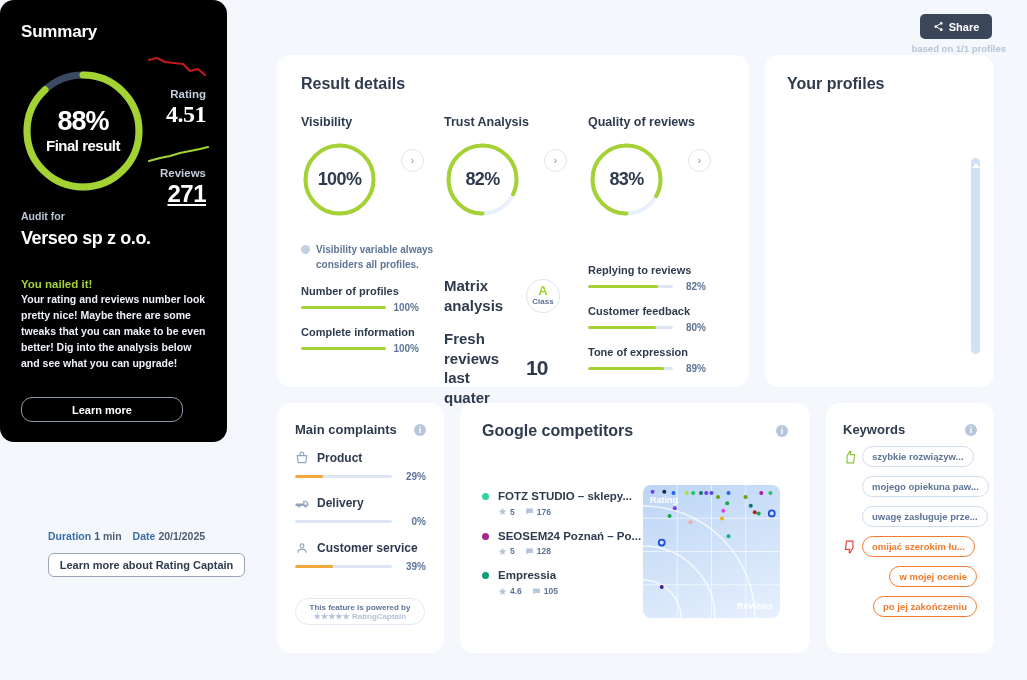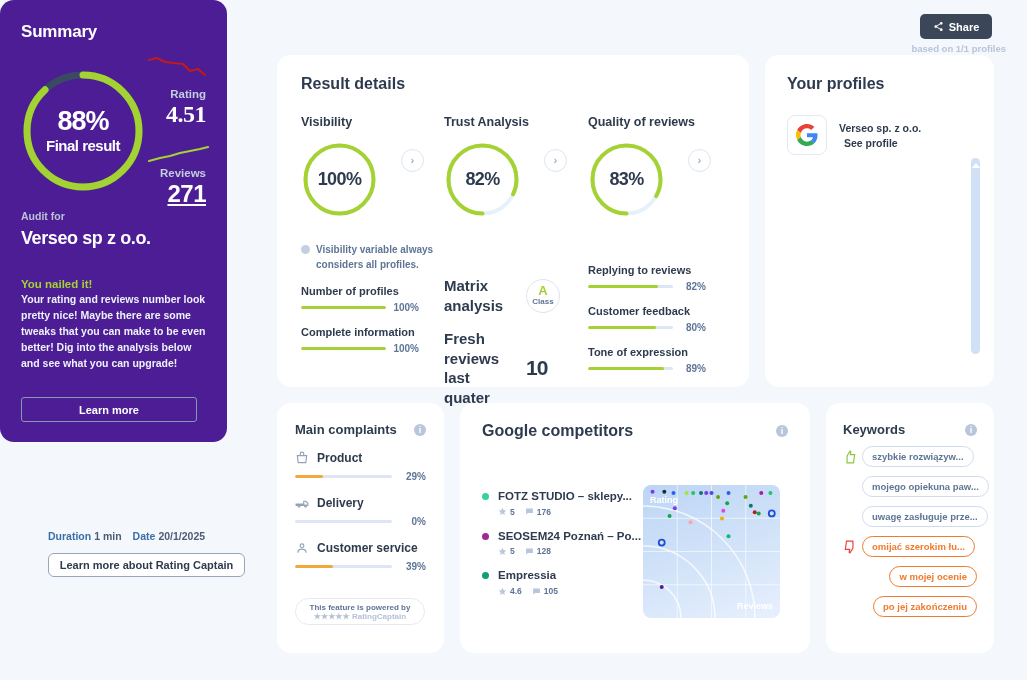--- a/index.html
+++ b/index.html
@@ -22,21 +22,21 @@
     font-size: 11px; font-weight: bold; cursor: pointer;
   }
   .share-btn svg { width: 11px; height: 11px; fill: #fff; }
 
   
   .card { position: absolute; background: #ffffff; border-radius: 14px; }
 
   
   .summary {
     left: 33px; top: 55px; width: 227px; height: 442px;
-    background: #4c1d95; border-radius: 14px;
+    background: #000000; border-radius: 14px;
     color: #ffffff; padding: 22px 21px 0 21px;
   }
   .summary h2 { font-size: 17px; font-weight: bold; letter-spacing: -0.2px; }
   .based-on {
     position: absolute; right: 21px; top: 43px;
     font-size: 9.5px; font-weight: bold; color: #b9c4d6;
   }
   .gauge-wrap { position: absolute; left: 20px; top: 68px; width: 126px; height: 126px; }
   .gauge-wrap svg { position: absolute; inset: 0; }
   .gauge-center {
@@ -52,22 +52,22 @@
 
   .audit-for { position: absolute; left: 21px; top: 210px; font-size: 10.5px; font-weight: bold; color: #b9c4d6; }
   .audit-name { position: absolute; left: 21px; top: 228px; font-size: 18px; font-weight: bold; letter-spacing: -0.4px; }
 
   .nailed { position: absolute; left: 21px; top: 278px; font-size: 11.5px; font-weight: bold; color: #a4d233; }
   .nailed-body {
     position: absolute; left: 21px; top: 292px; width: 186px;
     font-size: 10.5px; font-weight: bold; line-height: 1.52; color: #eef2f8;
   }
   .learn-more {
-    position: absolute; left: 21px; top: 397px; width: 176px; height: 25px;
-    border: 1px solid #8b97ab; border-radius: 3px;
+    position: absolute; left: 21px; top: 397px; width: 162px; height: 25px;
+    border: 1px solid #8b97ab; border-radius: 11px;
     display: flex; align-items: center; justify-content: center;
     font-size: 11px; font-weight: bold; color: #ffffff; cursor: pointer;
   }
 
   
   .analysis { position: absolute; left: 48px; top: 521px; width: 215px; }
   .analysis h3 { font-size: 13px; font-weight: bold; color: #2e3b4e; }
   .analysis .row { margin-top: 9px; font-size: 10.5px; font-weight: bold; color: #4c5d75; }
   .analysis .row .k { color: #3b6fa8; }
   .analysis .row .v { color: #4c5d75; margin-left: 3px; margin-right: 11px; }
@@ -353,34 +353,20 @@
               <span class="fill" style="width: 89%;"></span>
             </div>
           <div class="bar-pct">89%</div>
         </div>
       </div>
     </div>
   </div>
 
   <div class="card profiles">
     <h2>Your profiles</h2>
-    <div class="profile-row">
-      <div class="g-logo">
-        <svg width="22" height="22" viewBox="0 0 48 48">
-          <path fill="#EA4335" d="M24 9.5c3.54 0 6.71 1.22 9.21 3.6l6.85-6.85C35.9 2.38 30.47 0 24 0 14.62 0 6.51 5.38 2.56 13.22l7.98 6.19C12.43 13.72 17.74 9.5 24 9.5z"></path>
-          <path fill="#4285F4" d="M46.98 24.55c0-1.57-.15-3.09-.38-4.55H24v9.02h12.94c-.58 2.96-2.26 5.48-4.78 7.18l7.73 6c4.51-4.18 7.09-10.36 7.09-17.65z"></path>
-          <path fill="#FBBC05" d="M10.53 28.59c-.48-1.45-.76-2.99-.76-4.59s.27-3.14.76-4.59l-7.98-6.19C.92 16.46 0 20.12 0 24s.92 7.54 2.56 10.78l7.97-6.19z"></path>
-          <path fill="#34A853" d="M24 48c6.48 0 11.93-2.13 15.89-5.81l-7.73-6c-2.15 1.45-4.92 2.3-8.16 2.3-6.26 0-11.57-4.22-13.47-9.91l-7.98 6.19C6.51 42.62 14.62 48 24 48z"></path>
-        </svg>
-      </div>
-      <div>
-        <div class="p-name">Verseo sp. z o.o.</div>
-        <div class="p-link">See profile</div>
-      </div>
-    </div>
     <div class="p-scroll"></div>
   </div>
 
   <div class="card complaints">
     <div class="panel-head">
       <h3>Main complaints</h3>
       <div class="info-dot">i</div>
     </div>
 
     <div class="cmp">

